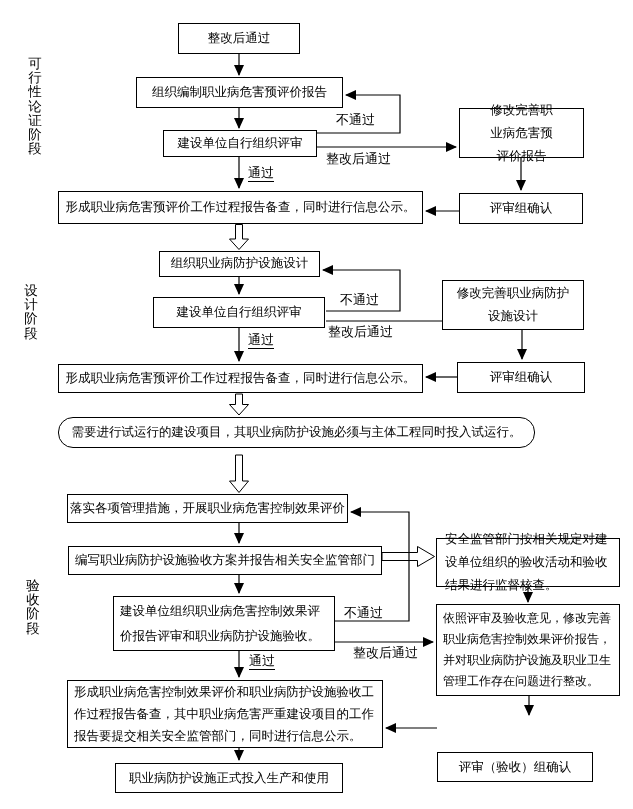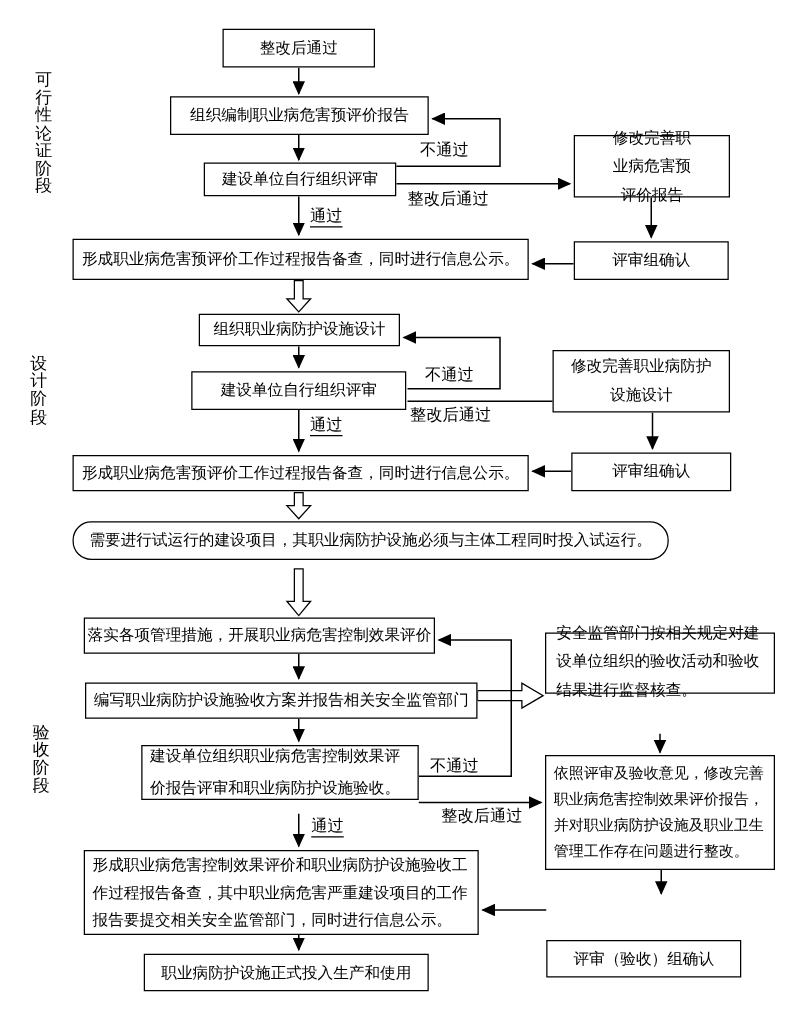--- a/index.html
+++ b/index.html
@@ -80,24 +80,24 @@
 
   <div class="box" style="left:159px;top:251px;width:161px;height:26px;font-family:Liberation Mono, monospace;">组织职业病防护设施设计</div>
   <div class="box" style="left:153px;top:297px;width:172px;height:31px;">建设单位自行组织评审</div>
   <div class="box" style="left:58px;top:364px;width:365px;height:29px;">形成职业病危害预评价工作过程报告备查，同时进行信息公示。</div>
   <div class="box" style="left:58px;top:417px;width:477px;height:31px;border-radius:15px;">需要进行试运行的建设项目，其职业病防护设施必须与主体工程同时投入试运行。</div>
   <div class="box" style="left:442px;top:280px;width:142px;height:50px;padding:0 11px;line-height:23px;">修改完善职业病防护设施设计</div>
   <div class="box" style="left:457px;top:362px;width:128px;height:31px;">评审组确认</div>
 
   <div class="box" style="left:67px;top:494px;width:281px;height:29px;">落实各项管理措施，开展职业病危害控制效果评价</div>
   <div class="box" style="left:68px;top:546px;width:314px;height:29px;">编写职业病防护设施验收方案并报告相关安全监管部门</div>
-  <div class="box left" style="left:113px;top:596px;width:222px;height:44px;padding:6px 6px;line-height:25px;">建设单位组织职业病危害控制效果评价报告评审和职业病防护设施验收。</div>
+  <div class="box left" style="left:113px;top:596px;width:222px;height:55px;padding:6px 6px;line-height:25px;">建设单位组织职业病危害控制效果评价报告评审和职业病防护设施验收。</div>
   <div class="box left" style="left:67px;top:680px;width:316px;height:68px;padding:0 6px;line-height:22px;">形成职业病危害控制效果评价和职业病防护设施验收工作过程报告备查，其中职业病危害严重建设项目的工作报告要提交相关安全监管部门，同时进行信息公示。</div>
   <div class="box" style="left:115px;top:763px;width:228px;height:30px;">职业病防护设施正式投入生产和使用</div>
-  <div class="box left" style="left:436px;top:506px;width:184px;height:49px;padding:0 8px;line-height:23px;font-family:Liberation Mono, monospace;">安全监管部门按相关规定对建设单位组织的验收活动和验收结果进行监督核查。</div>
+  <div class="box left" style="left:436px;top:538px;width:184px;height:49px;padding:0 8px;line-height:23px;">安全监管部门按相关规定对建设单位组织的验收活动和验收结果进行监督核查。</div>
   <div class="box left" style="left:436px;top:604px;width:184px;height:92px;padding:0 6px;line-height:21px;font-size:12px;">依照评审及验收意见，修改完善职业病危害控制效果评价报告，并对职业病防护设施及职业卫生管理工作存在问题进行整改。</div>
   <div class="box" style="left:437px;top:752px;width:156px;height:30px;">评审（验收）组确认</div>
 
   <span class="edge-label u" style="left:248px;top:166px;">通过</span>
   <span class="edge-label" style="left:336px;top:113px;">不通过</span>
   <span class="edge-label" style="left:326px;top:152px;">整改后通过</span>
 
   <span class="edge-label u" style="left:248px;top:333px;">通过</span>
   <span class="edge-label" style="left:340px;top:293px;">不通过</span>
   <span class="edge-label" style="left:328px;top:325px;">整改后通过</span>

